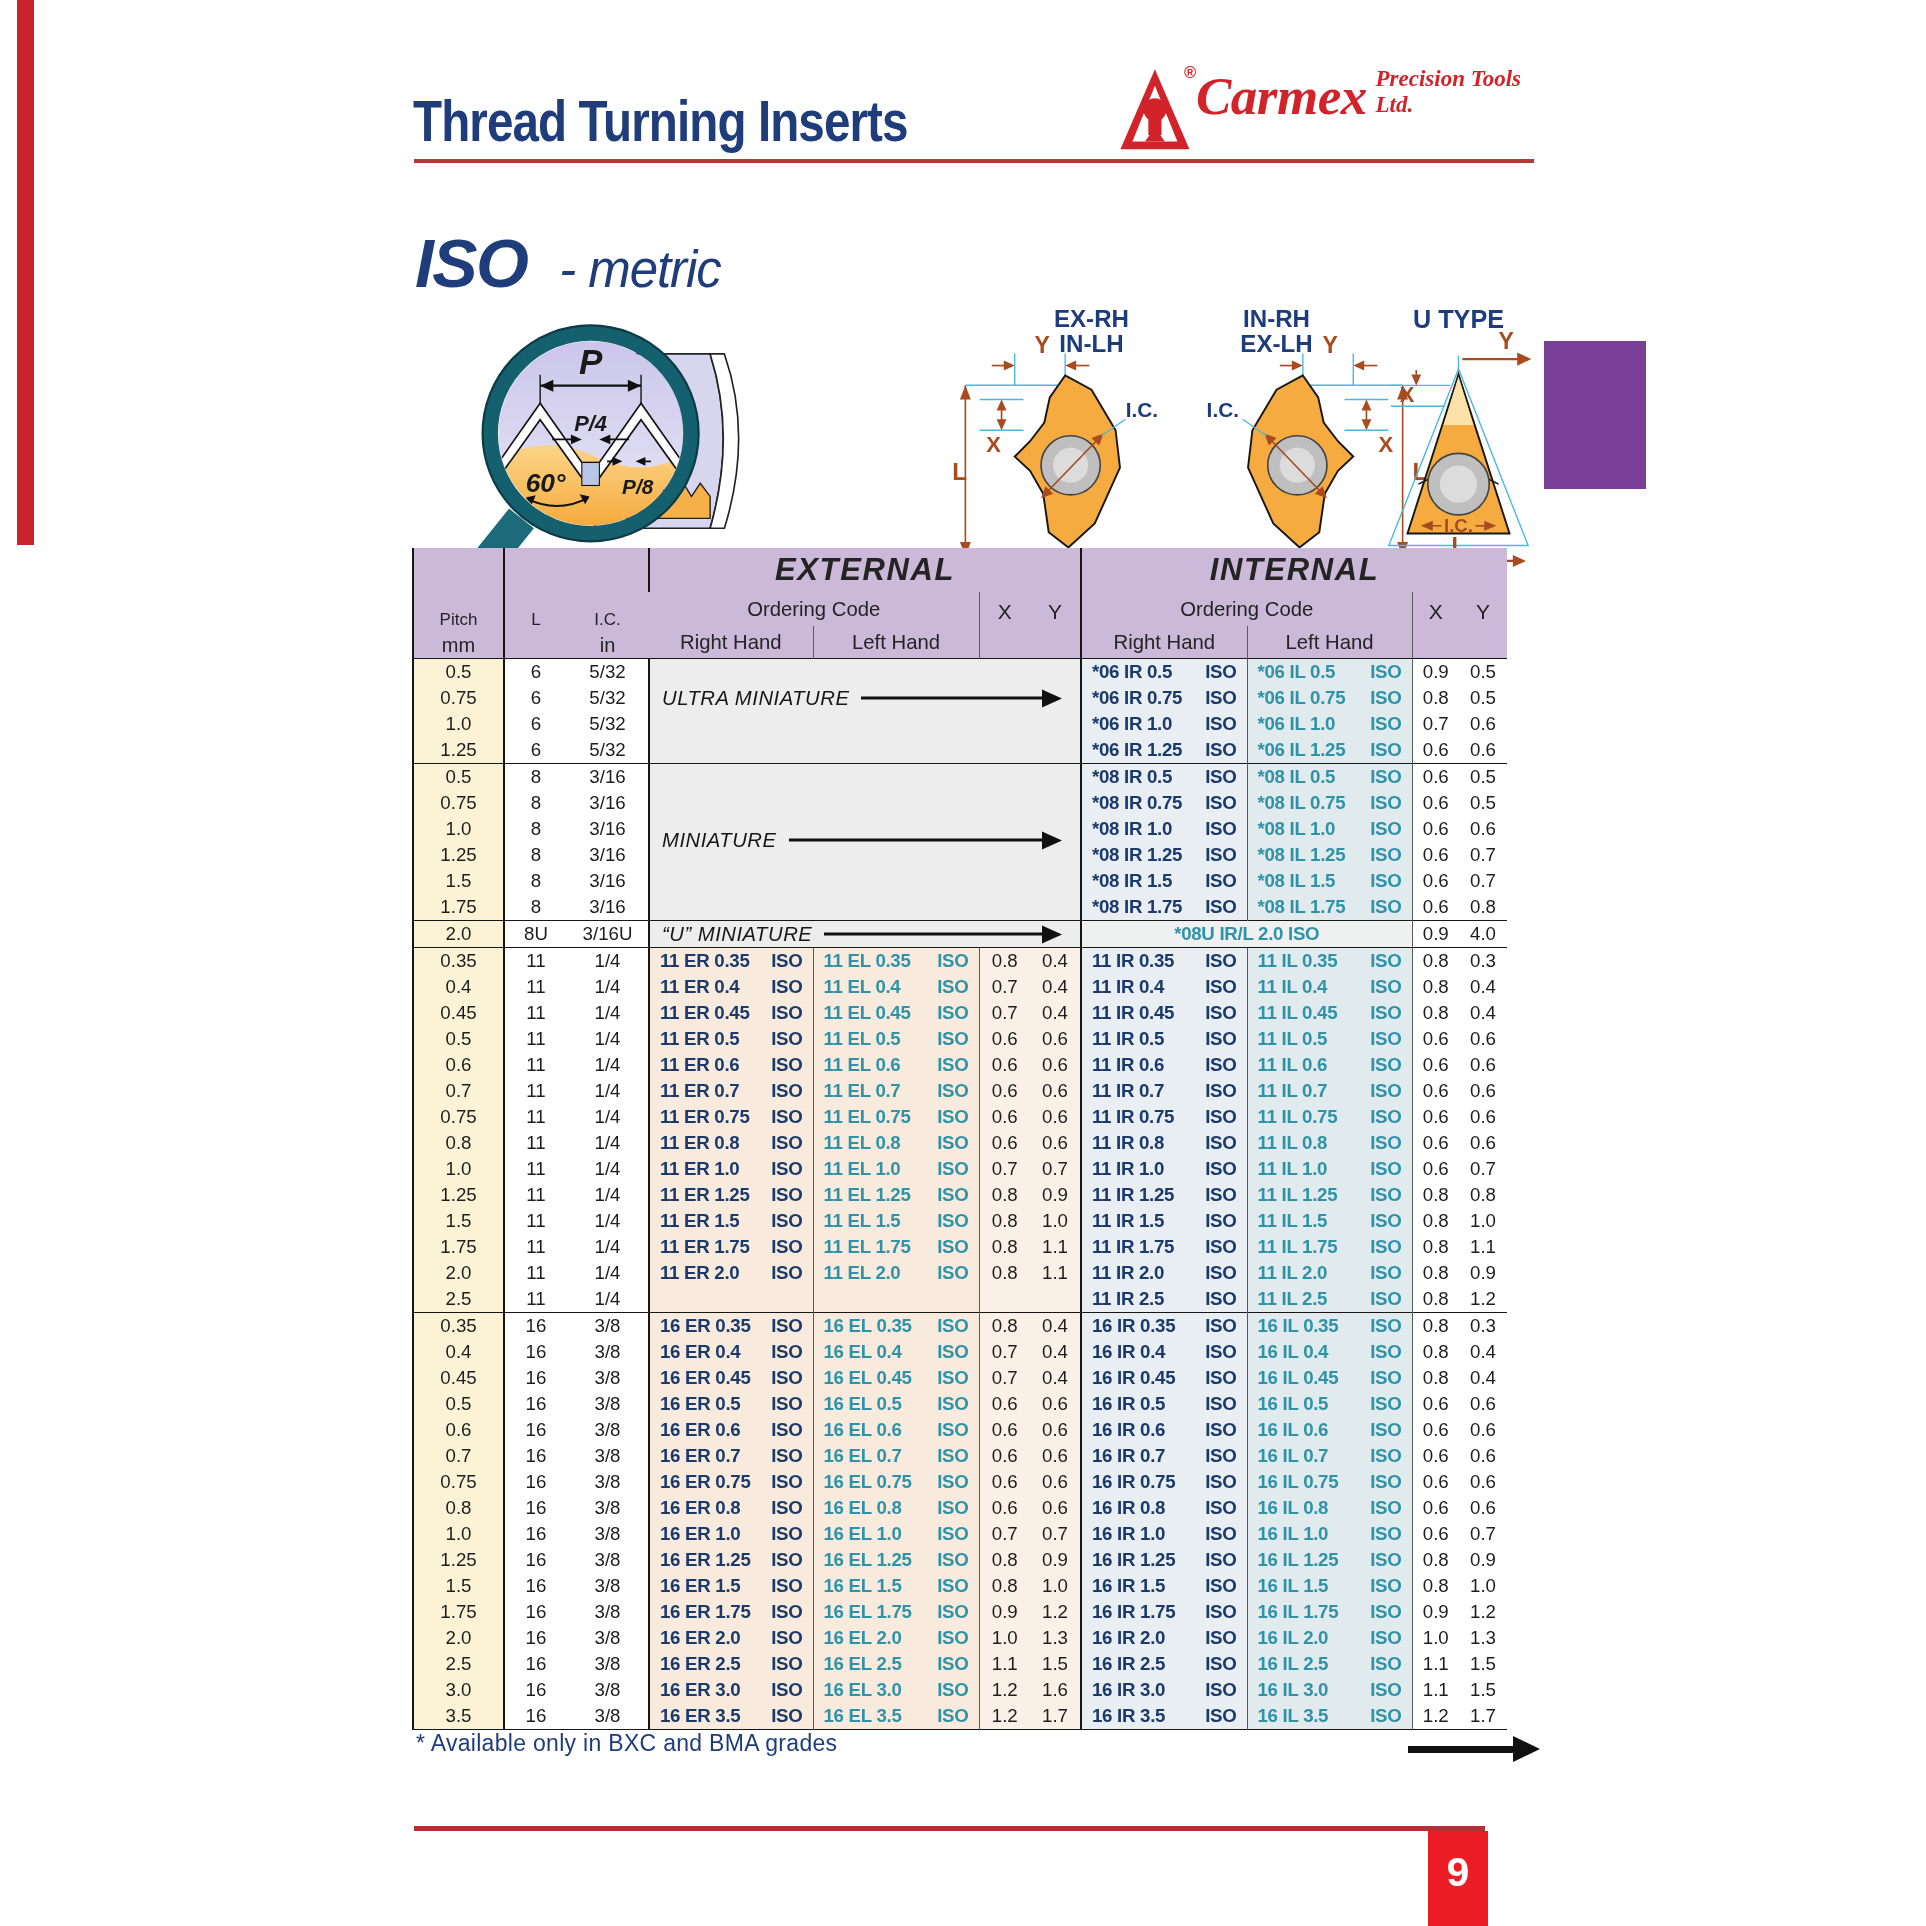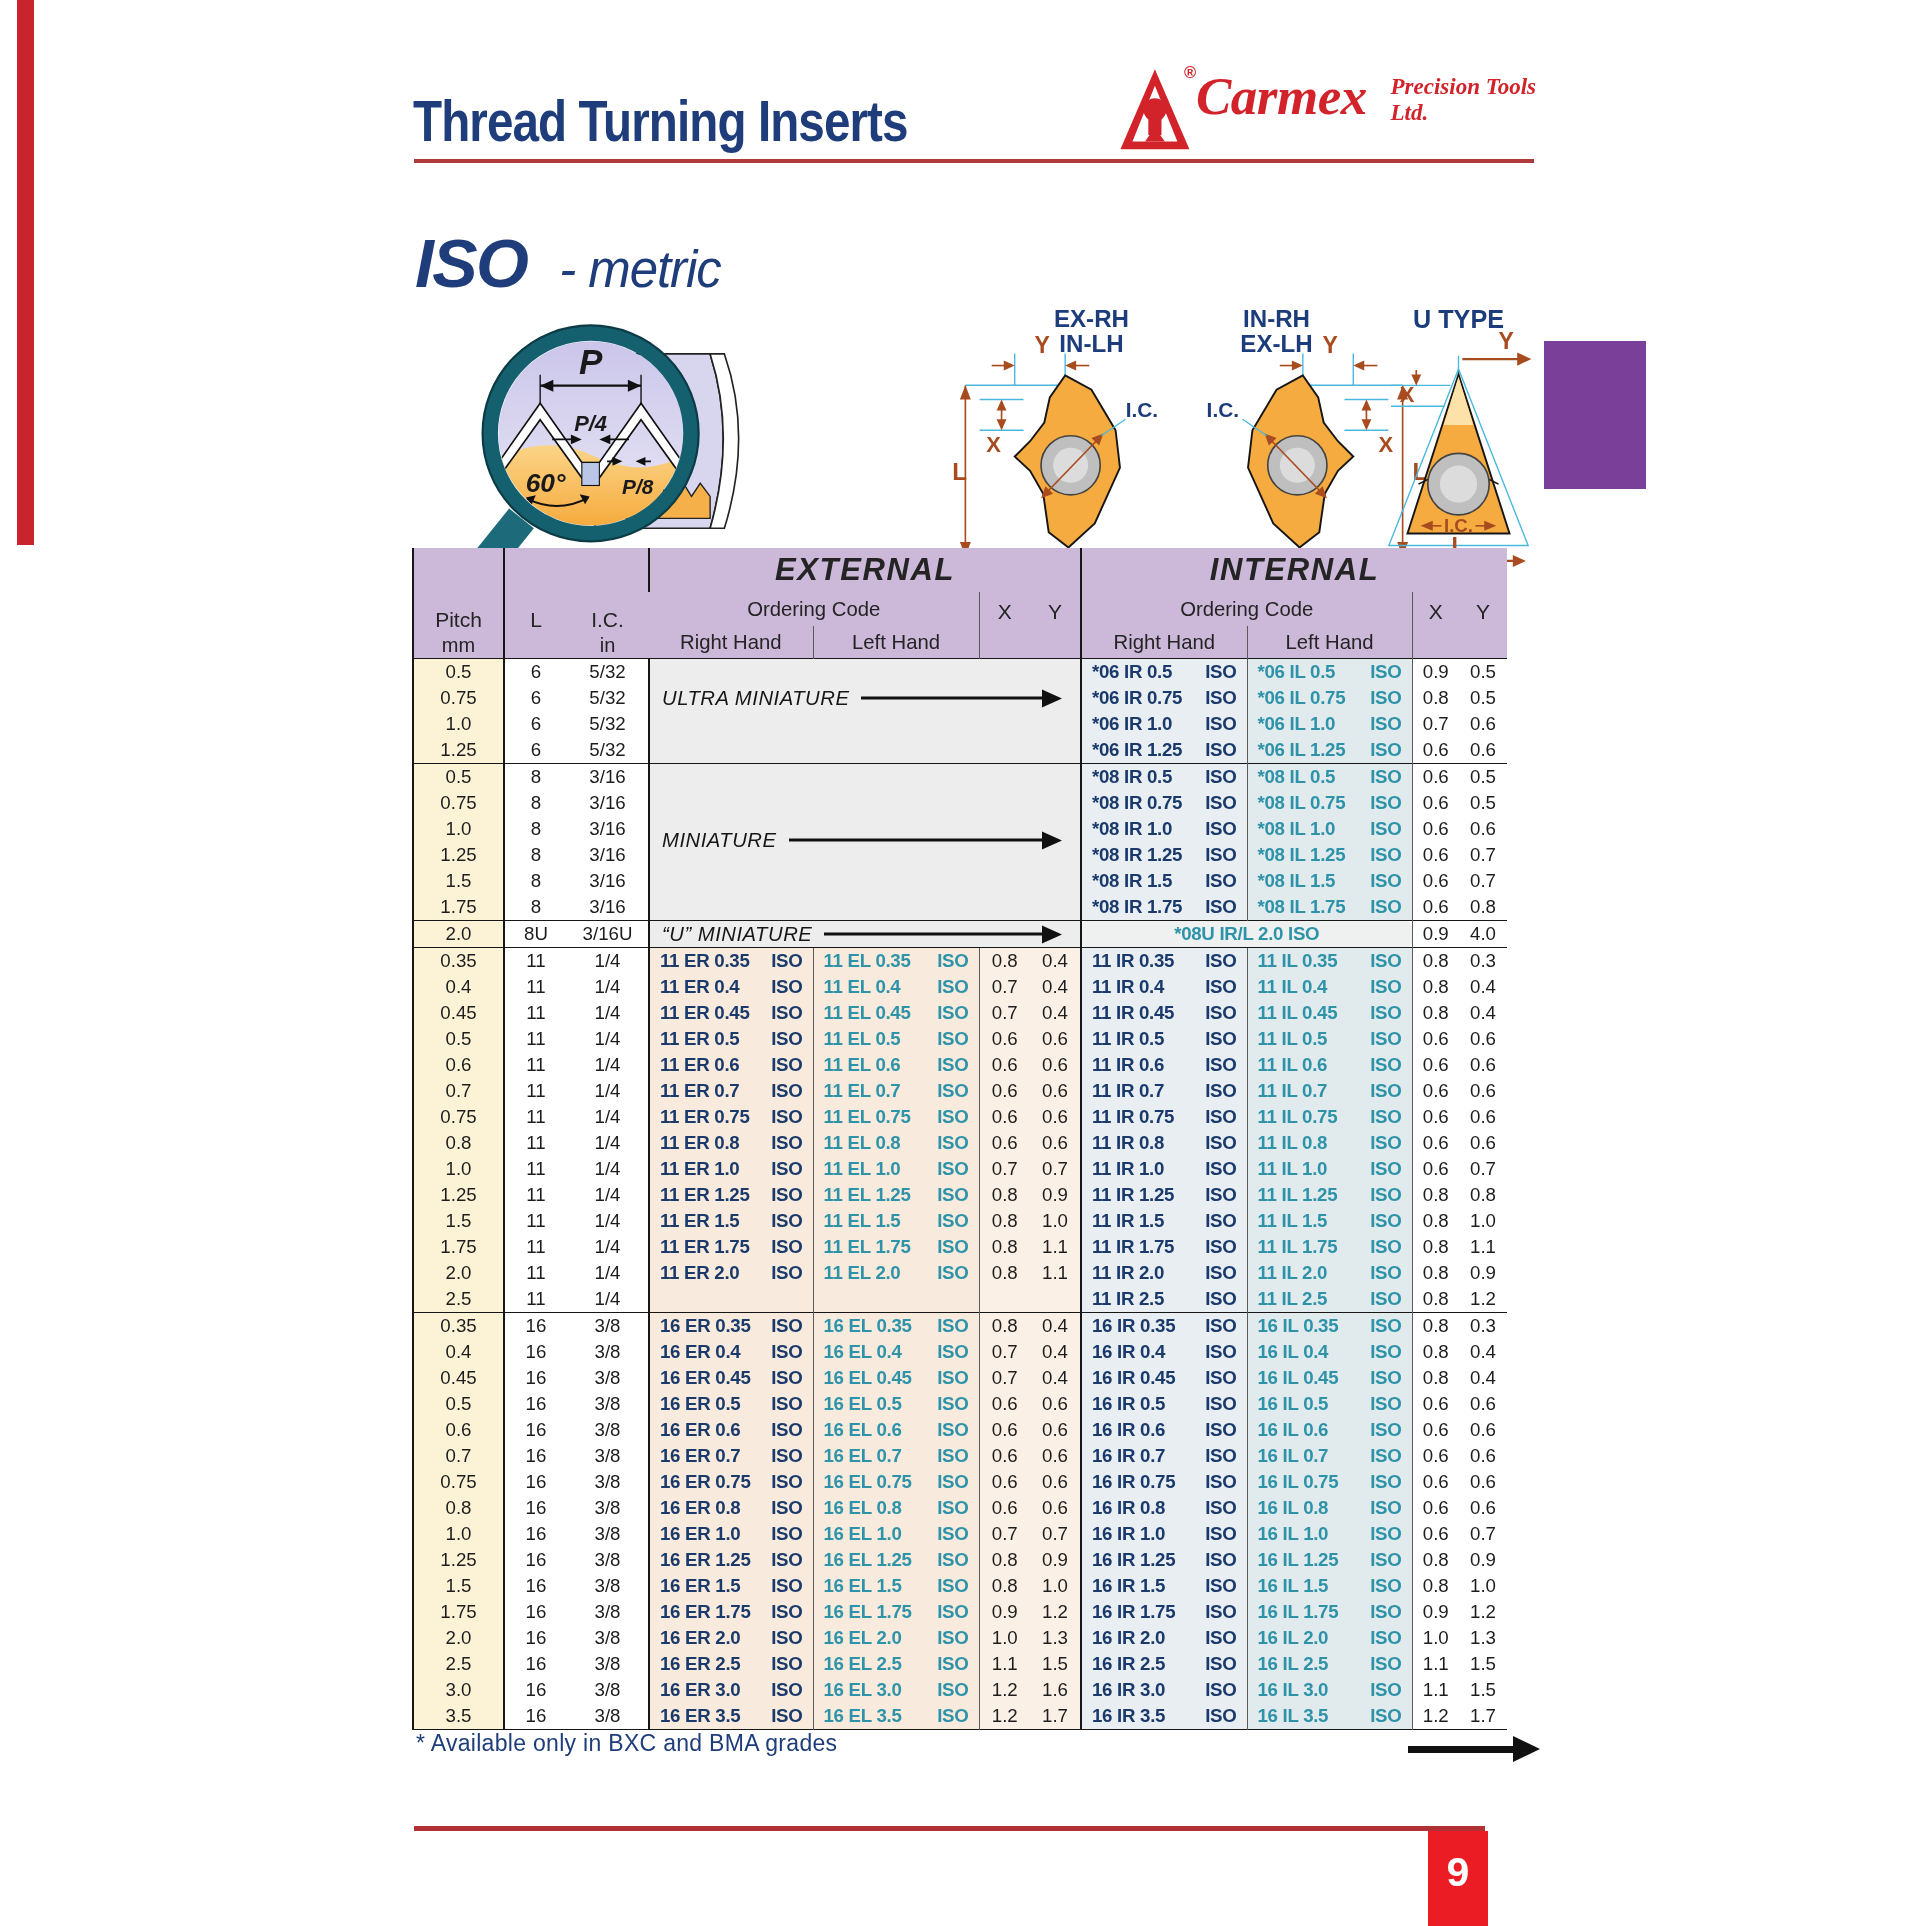--- a/index.html
+++ b/index.html
@@ -8,21 +8,21 @@
 
   
   .left-strip{position:absolute;left:16.5px;top:0;width:17.6px;height:545px;background:#c9242b;}
   .purple-tab{position:absolute;left:1544px;top:341px;width:102px;height:148px;background:#7a3f98;}
 
   
   .title{position:absolute;left:413px;top:87px;font-size:58px;font-weight:700;color:#1e3d7a;
          letter-spacing:-1.1px;transform:scaleX(.82);transform-origin:left top;white-space:nowrap;}
   .title-rule{position:absolute;left:414px;top:159px;width:1120px;height:4.4px;background:#b13a3a;}
   .logo{position:absolute;left:1119px;top:66px;width:417px;height:93px;}
-  .logo-row{position:absolute;left:77px;top:0;display:flex;align-items:flex-end;gap:15px;}
+  .logo-row{position:absolute;left:77px;top:0;display:flex;align-items:flex-start;}
   .logo-word{font-family:"Liberation Serif",serif;font-style:italic;font-weight:700;
              font-size:53px;color:#d2232a;letter-spacing:-0.5px;}
   .logo-sub{font-family:"Liberation Serif",serif;font-style:italic;font-weight:700;
             font-size:23px;color:#d2232a;margin-left:8.8px;}
 
   
   .iso-line{position:absolute;left:415px;top:224px;display:flex;align-items:baseline;color:#1e3d7a;}
   .iso-big{font-size:68px;font-weight:700;font-style:italic;letter-spacing:-1.6px;}
   .iso-metric{font-size:51px;font-style:italic;font-weight:400;margin-left:32px;letter-spacing:-1.1px;}
 
@@ -32,21 +32,21 @@
   
   .tblwrap{position:absolute;left:412px;top:548px;}
   table.tbl{border-collapse:collapse;table-layout:fixed;width:1095px;
             border-left:2.2px solid #161616;border-bottom:1.6px solid #161616;}
   .tbl th,.tbl td{padding:0;margin:0;border:none;}
   .tbl thead th{background:#ccb8d9;color:#242424;font-weight:400;vertical-align:middle;text-align:center;}
   .hr1 th{height:44px;} .hr2 th{height:34px;} .hr3 th{height:32px;}
   .th-sec{font-style:italic;font-weight:700 !important;font-size:31px;letter-spacing:1.6px;color:#1c1c1c;}
   .th-oc{font-size:20.3px;} .th-hand{font-size:20.3px;} .th-xy{font-size:21px;vertical-align:top !important;padding-top:7.7px !important;}
   .th-col{vertical-align:bottom !important;}
-  .th-col .main{font-size:21px;line-height:25px;}
+  .th-col .main{font-size:17px;line-height:25px;}
   .th-col .unit{font-size:20px;line-height:26px;height:26px;}
   .bl-heavy{border-left:2.2px solid #161616 !important;}
   .bl-thin{border-left:1.1px solid #5a5a5a !important;}
   .tbl tbody td{height:26px;font-size:18.7px;text-align:center;vertical-align:middle;color:#1d1d1d;}
   .tbl tr.gs td{border-top:1.6px solid #161616;}
   .pc{background:#fcf3d7;}
   .bg-p{background:#f8ebdd;} .bg-p2{background:#faf0e6;}
   .bg-ir{background:#e8eef2;} .bg-il{background:#e1eaec;} .bg-um{background:#eef1f0;border-radius:7px;}
   .code{font-weight:700;letter-spacing:-0.3px;}
   .code.rh{color:#1b3a6c;} .code.lh{color:#2e93a9;}

